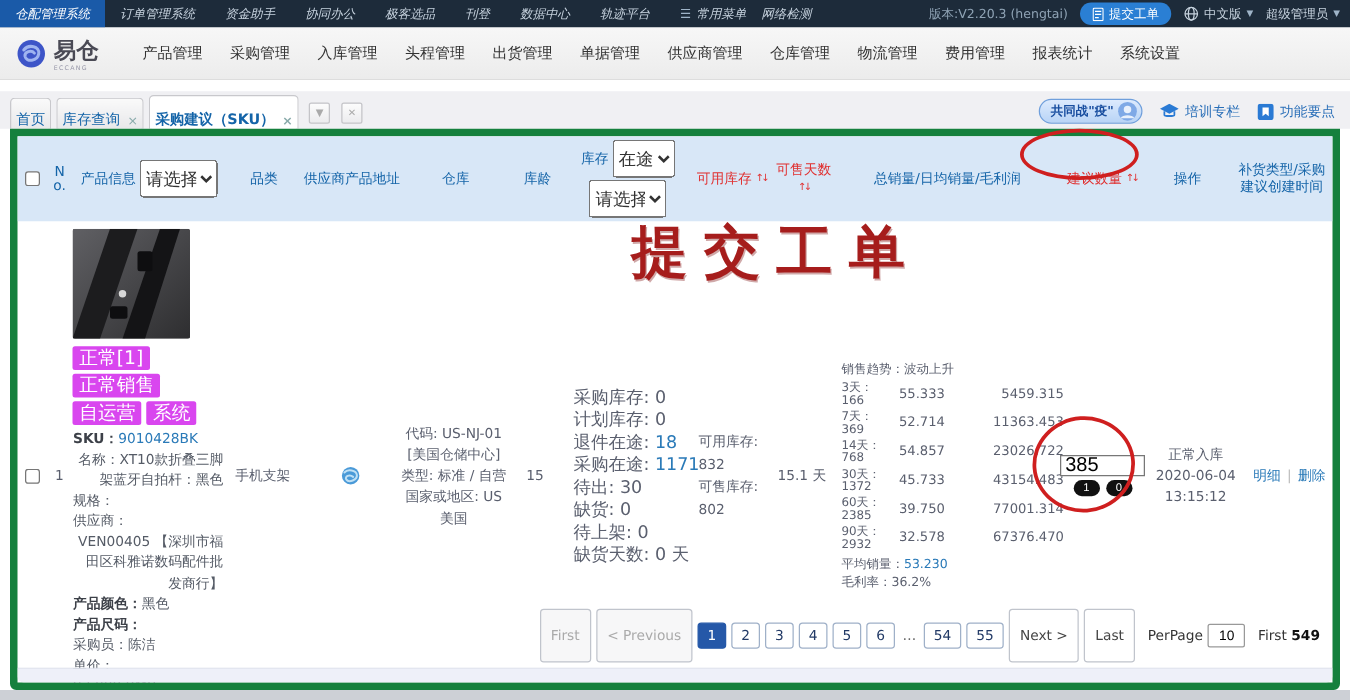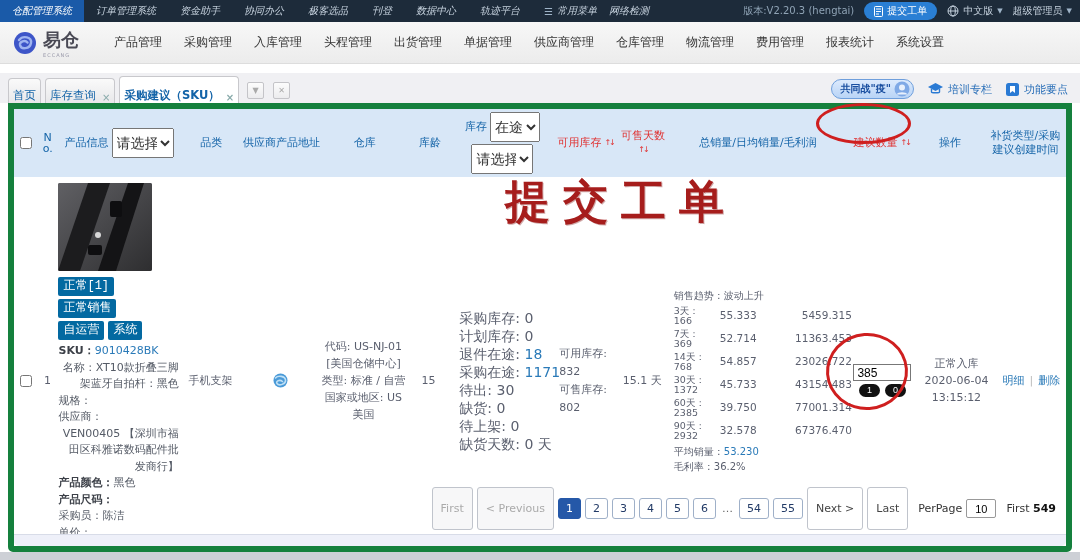--- a/index.html
+++ b/index.html
@@ -65,38 +65,38 @@
 
   .col-check{width:24px;} .col-no{width:20px;} .col-product{width:124px;} .col-cat{width:62px;}
   .col-supaddr{width:80px;} .col-wh{width:88px;} .col-age{width:44px;} .col-stock{width:102px;}
   .col-avail{width:66px;} .col-days{width:50px;} .col-sales{width:182px;} .col-suggest{width:68px;}
   .col-replenish{width:82px;} .col-action{width:70px;}
   .wrapno { word-break:break-all; line-height:11px; }
 
   
   .pimg { width:94px; height:88px; margin:4px 0 6px 0; border-radius:2px; overflow:hidden; }
   .tagrow { display:flex; gap:4px; margin-bottom:3px; flex-wrap:wrap; }
-  .tag { background:#0369a1; color:#fff; font-size:12px; padding:1px 5px; border-radius:2px; white-space:nowrap;font-family:Liberation Mono, monospace; }
+  .tag { background:#d946ef; color:#fff; font-size:15px; padding:1px 5px; border-radius:2px; white-space:nowrap; }
   .pline { font-size:11px; line-height:16.5px; color:#555b66;text-align:right; }
   .pline b { color:#3c4048; }
   .bluelink { color:#2a7ab8; cursor:pointer; }
   .clipped-date { width:66px; height:5px; margin-top:3px; background:#b5b5bb; opacity:.55; filter:blur(.7px); }
 
   
   .stline { font-size:14px; line-height:18px; text-align:left; width:100%; padding-left:8px; white-space:nowrap; }
   .avline { font-size:11px; line-height:18px; text-align:left; width:100%; padding-left:6px; }
   .sales { width:100%; padding-left:6px; text-align:left; }
   .sline { font-size:10px; line-height:15px; white-space:nowrap; }
   .srow { display:grid; grid-template-columns:46px 56px 78px; align-items:center; margin:3px 0; }
   .speriod { font-size:9.5px; line-height:10px; }
   .sval { font-size:10.5px; }
   .sprofit { font-size:10.5px; text-align:right; padding-right:2px; }
 
   
-  .suggest-input { width:58px; height:17px; border:1px solid #777; font-size:12px; padding:0 3px; }
+  .suggest-input { width:68px; height:17px; border:1px solid #777; font-size:16px; padding:0 3px; }
   .mini-btns { display:flex; gap:5px; margin-top:3px; }
   .mini-btn { background:#111; color:#fff; border:none; border-radius:7px; font-size:9px;
               padding:1px 8px; line-height:11px; cursor:pointer; }
 
   .act-link { color:#2a7ab8; font-size:11px; cursor:pointer; }
   .act-sep { color:#bbb; margin:0 5px; }
 
   
   .pagination { position:absolute; right:10px; bottom:16px; display:flex; align-items:center; gap:4px; font-size:11px; }
   .pg-btn { border:1px solid #c0c4cc; background:#fff; border-radius:3px; padding:14px 8px; color:#444; cursor:pointer; }

